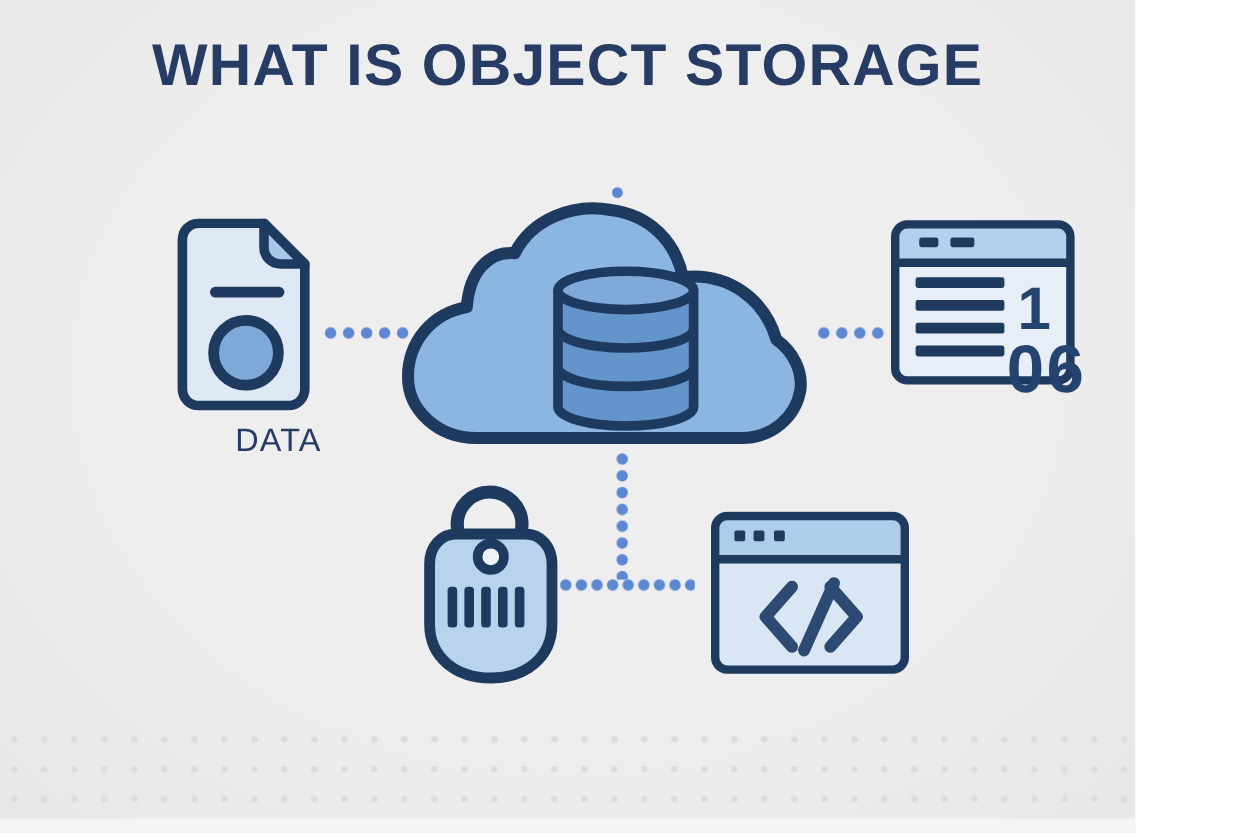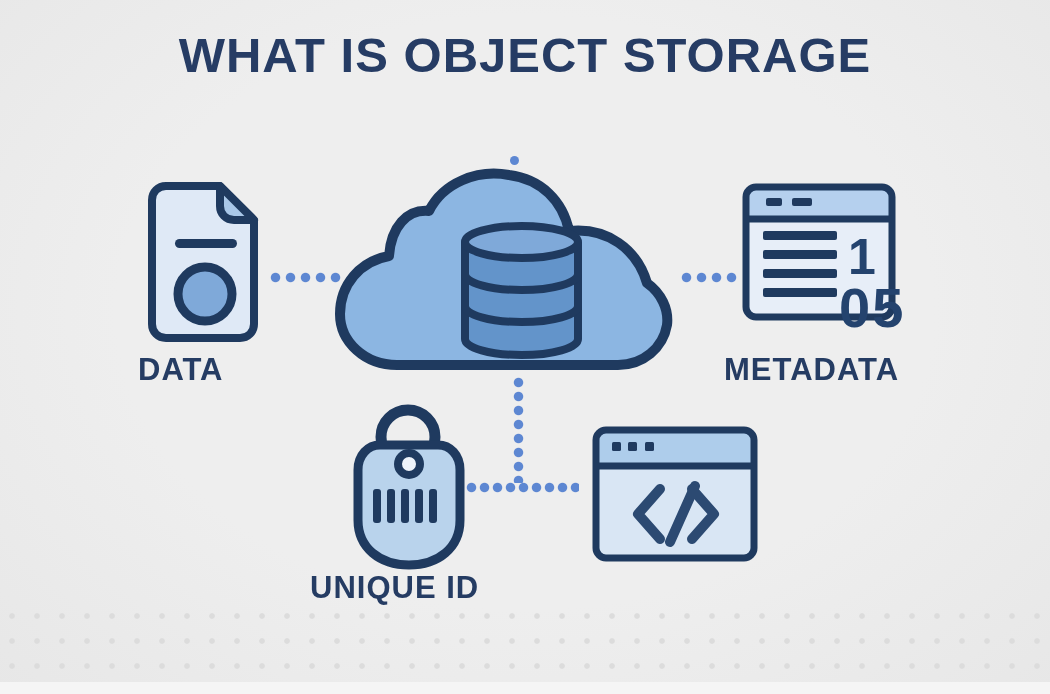--- a/index.html
+++ b/index.html
@@ -1,35 +1,35 @@
 <!DOCTYPE html>
 <html><head>
 <meta charset="utf-8">
 <style>
   html,body{margin:0;padding:0;}
   #canvas{
     position:relative;
-    width:1050px;height:694px;
+    width:946px;height:694px;
     background:radial-gradient(ellipse at 50% 45%, #eeeeee 55%, #e7e7e7 100%);
     overflow:hidden;
     font-family:"Liberation Sans", sans-serif;
   }
   .abs{position:absolute;}
   
   .title{
     top:26px;left:0;width:100%;
     text-align:center;
     font-size:49px;line-height:58px;font-weight:800;
     letter-spacing:1px;
     color:#263c64;
   }
   
   .node-label{
-    font-size:31px;font-weight:700;letter-spacing:1px;
-    color:#253c63;text-align:left;
+    font-size:27px;font-weight:400;letter-spacing:1px;
+    color:#253c63;text-align:right;
   }
   
   .digit{
     color:#24436e;font-weight:800;line-height:1;
   }
   .digit-1{left:848px;top:232px;font-size:50px;}
   .digit-00{left:839px;top:280px;font-size:56px;letter-spacing:2px;}
   
   .connector{background-repeat:repeat;}
   .connector.h{
@@ -117,38 +117,36 @@
       <rect x="52" y="15" width="20" height="8" rx="2" fill="#1f3a5f"></rect>
       <g>
         <rect x="23" y="48" width="74" height="9" rx="2" fill="#1f3a5f"></rect>
         <rect x="23" y="67" width="74" height="9" rx="2" fill="#1f3a5f"></rect>
         <rect x="23" y="86" width="74" height="9" rx="2" fill="#1f3a5f"></rect>
         <rect x="23" y="105" width="74" height="9" rx="2" fill="#1f3a5f"></rect>
       </g>
     </svg>
   </div>
   <div class="abs digit digit-1">1</div>
-  <div class="abs digit digit-00">05</div>
-  <div class="abs node-label" style="left:724px;top:352px;width:200px;">METADATA</div>
+  <div class="abs digit digit-00">06</div>
 
   <div class="abs" style="left:350px;top:400px;">
     <svg width="120" height="175" viewBox="0 0 120 175">
       <circle cx="58" cy="37" r="27" fill="none" stroke="#1f3a5f" stroke-width="11"></circle>
       <path d="M 30 45 H 88 C 100 45 110 55 110 70 V 120 C 110 148 88 165 59 165 C 30 165 8 148 8 120 V 70 C 8 55 18 45 30 45 Z" fill="#b9d3ec" stroke="#1f3a5f" stroke-width="9" stroke-linejoin="round"></path>
       <circle cx="59" cy="64" r="11" fill="#eef3fa" stroke="#1f3a5f" stroke-width="8"></circle>
       <g>
         <rect x="23" y="89" width="8" height="34" rx="3" fill="#1f3a5f"></rect>
         <rect x="37" y="89" width="8" height="34" rx="3" fill="#1f3a5f"></rect>
         <rect x="51" y="89" width="8" height="34" rx="3" fill="#1f3a5f"></rect>
         <rect x="65" y="89" width="8" height="34" rx="3" fill="#1f3a5f"></rect>
         <rect x="79" y="89" width="8" height="34" rx="3" fill="#1f3a5f"></rect>
       </g>
     </svg>
   </div>
-  <div class="abs node-label" style="left:310px;top:570px;width:200px;">UNIQUE ID</div>
 
   <div class="abs" style="left:592px;top:426px;">
     <svg width="168" height="138" viewBox="0 0 168 138">
       <rect x="4" y="4" width="158" height="128" rx="10" fill="#d9e6f4"></rect>
       <path d="M 4 40 V 14 Q 4 4 14 4 H 152 Q 162 4 162 14 V 40 Z" fill="#aecdeb"></path>
       <rect x="4" y="4" width="158" height="128" rx="10" fill="none" stroke="#1f3a5f" stroke-width="7"></rect>
       <line x1="4" y1="40" x2="162" y2="40" stroke="#1f3a5f" stroke-width="7"></line>
       <rect x="20" y="16" width="9" height="9" rx="1.5" fill="#1f3a5f"></rect>
       <rect x="36" y="16" width="9" height="9" rx="1.5" fill="#1f3a5f"></rect>
       <rect x="53" y="16" width="9" height="9" rx="1.5" fill="#1f3a5f"></rect>

